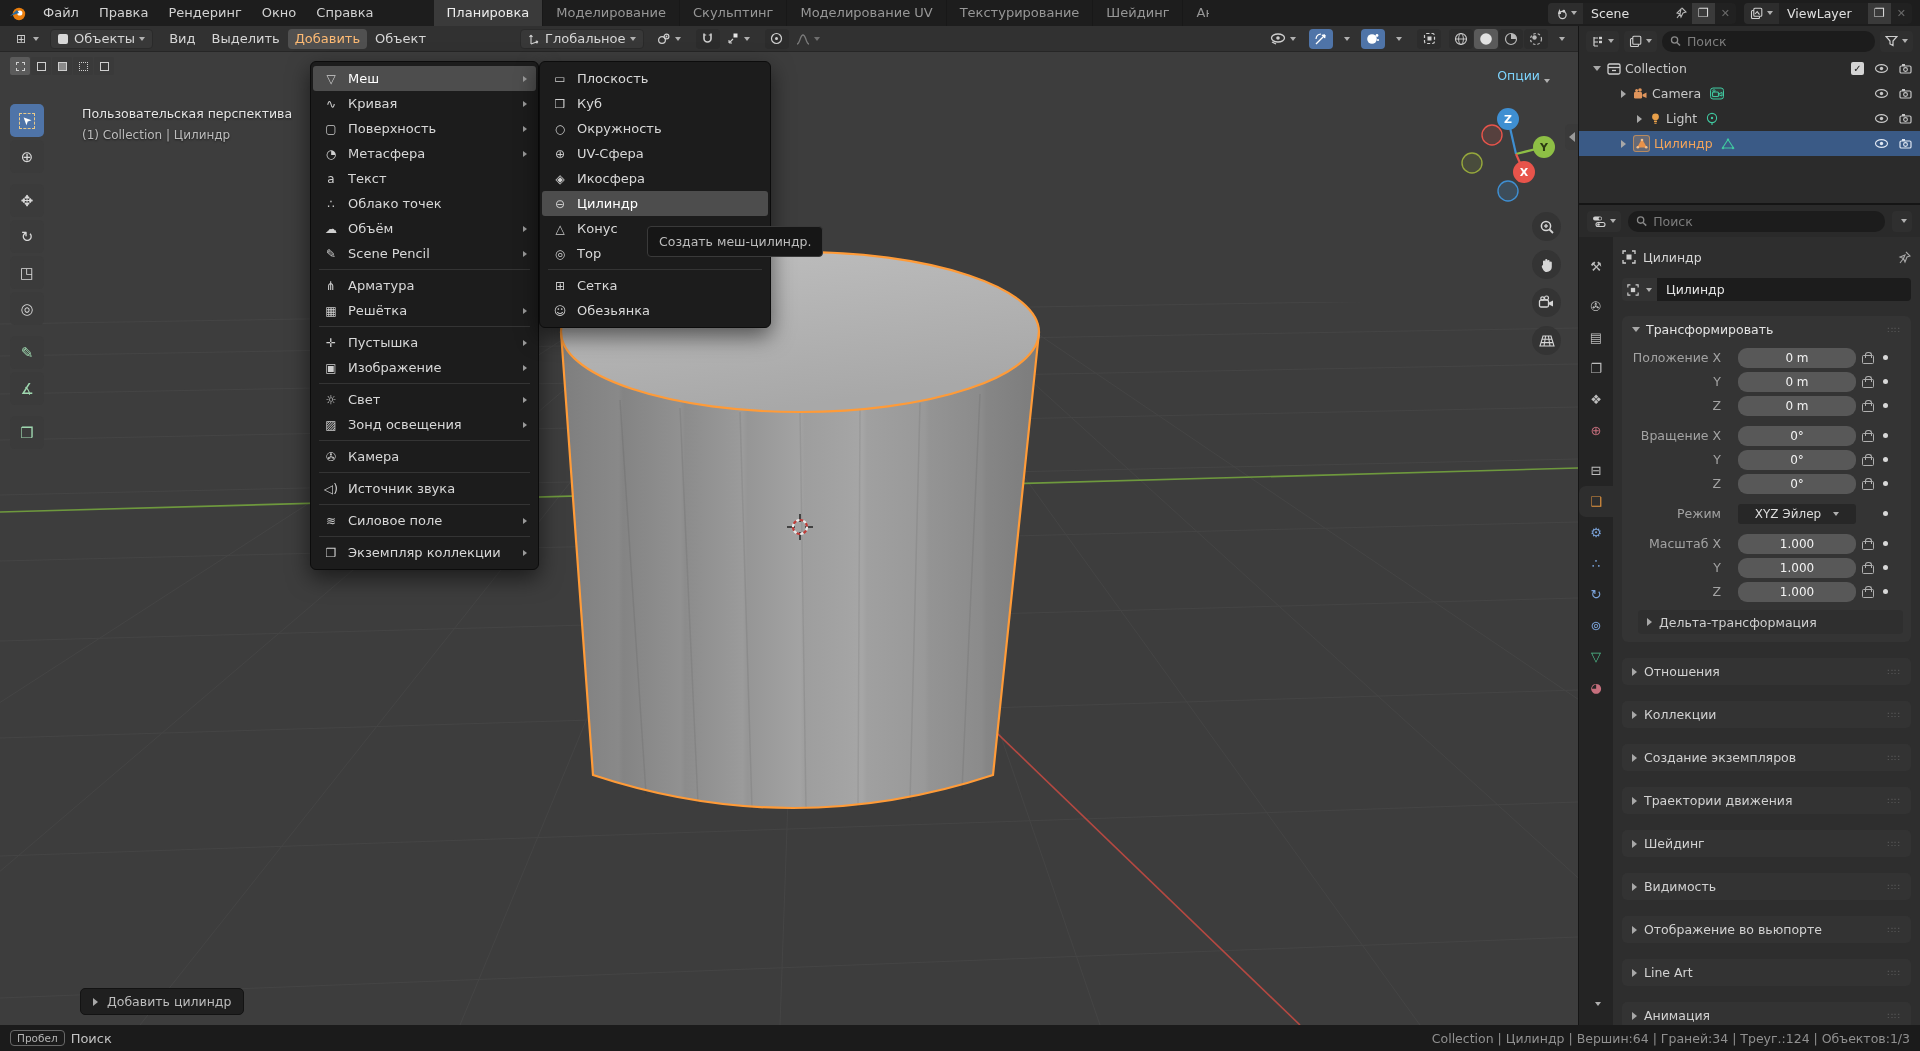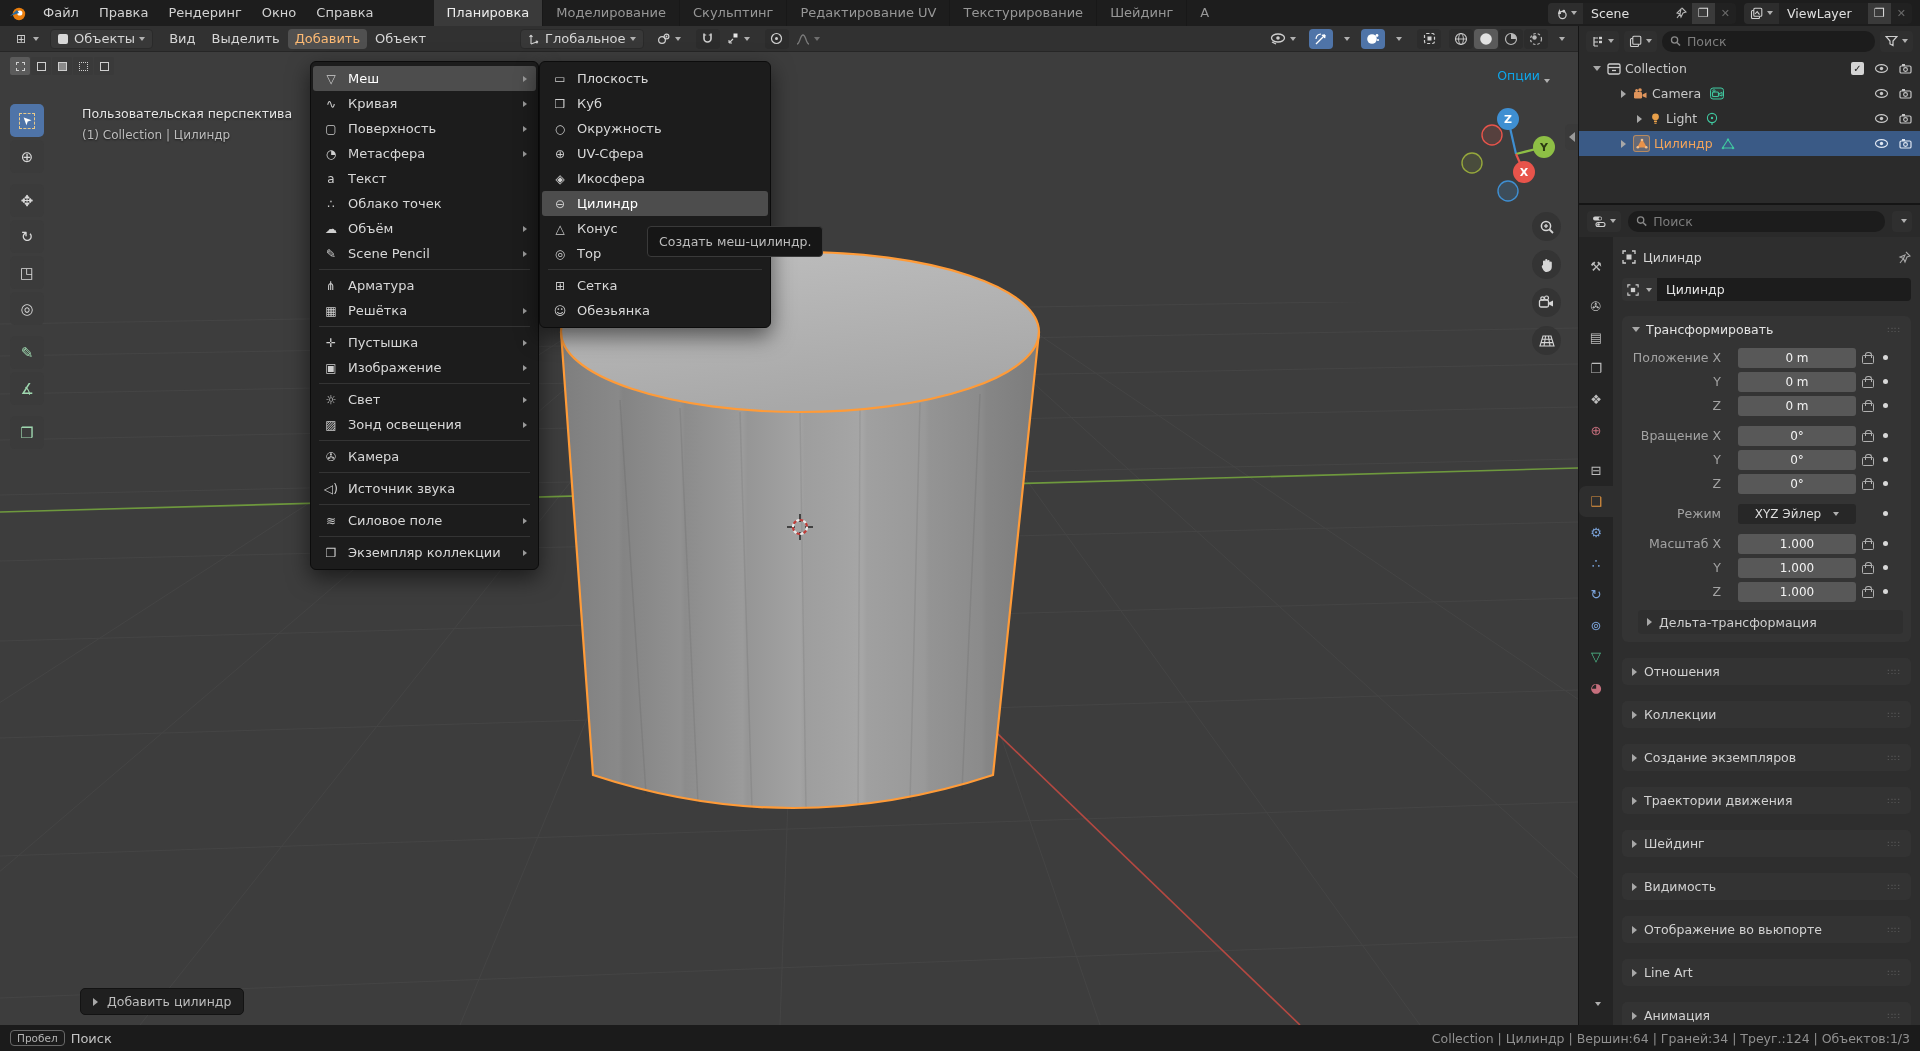--- a/index.html
+++ b/index.html
@@ -41,21 +41,21 @@
   .togglebtn{display:flex;align-items:center;justify-content:center;width:24px;height:20px;border-radius:4px;margin-left:1px}
   .togglebtn.on{background:#4f74a8}
   .togglebtn.grp{background:#2c2c2c}
   .togglebtn.sel{background:#5a5a5a}
 
   .canvas{position:absolute;left:0;top:26px;width:1578px;height:973px}
 
   .vtext{position:absolute;left:82px;top:80px;z-index:10;text-shadow:0 1px 2px rgba(0,0,0,.6)}
   .vtext .l1{font-size:12.5px;color:#e6e6e6}
   .vtext .l2{font-size:12px;color:#bdbdbd;margin-top:7px}
-  .optbtn{position:absolute;right:28px;top:42px;z-index:10;color:#0ea5e9;font-size:12.5px;display:flex;align-items:flex-end}
+  .optbtn{position:absolute;right:28px;top:42px;z-index:10;color:#7dd3fc;font-size:12.5px;display:flex;align-items:flex-end}
 
   
   .smodes{position:absolute;left:10px;top:31px;display:flex;gap:1px;z-index:10}
   .smode{width:20px;height:18px;background:#3a3a3a;display:flex;align-items:center;justify-content:center;border-radius:2px}
   .smode.on{background:#5b5b5b}
   .smode i{display:block;width:9px;height:9px;border:1px dashed #cfcfcf}
   .smode.v2 i{border-style:solid}
   .smode.v3 i{border-style:solid;background:#8a8a8a}
   .smode.v4 i{border-style:dotted}
   .smode.v5 i{border-style:double}
@@ -122,21 +122,21 @@
   .namerow{display:flex;height:23px;margin-top:9px;border-radius:4px;overflow:hidden}
   .namerow .dseg{display:flex;align-items:center;background:#333;padding:0 5px;gap:3px}
   .namerow input{flex:1;background:#1c1c1c;border:none;outline:none;color:#e4e4e4;font-size:12.5px;padding:0 9px;font-family:inherit}
   .panel{margin-top:15px;background:#343434;border-radius:6px;padding-bottom:8px}
   .panelhead{display:flex;align-items:center;height:27px;padding:0 10px;color:#e2e2e2;font-size:12.5px}
   .dots{margin-left:auto;color:#5e5e5e;font-size:9px;letter-spacing:1px}
   .tbody{padding:4px 8px 0 4px}
   .trow{display:flex;align-items:center;height:21px;margin-bottom:3px}
   .trow.gap{margin-top:9px}
   .tlabel{width:112px;text-align:right;padding-right:17px;color:#a3a3a3;font-size:12.5px;white-space:nowrap}
-  .tfield{width:118px;height:20px;background:#585858;border-radius:3px;color:#f2f2f2;font-size:12px;text-align:center;line-height:20px}
+  .tfield{width:118px;height:20px;background:#585858;border-radius:9px;color:#f2f2f2;font-size:12px;text-align:center;line-height:20px}
   .tdrop{width:118px;height:20px;background:#272727;border-radius:3px;color:#dcdcdc;font-size:12px;display:flex;align-items:center;justify-content:center;gap:8px}
   .lockw{width:22px;display:flex;justify-content:center}
   .lock{position:relative;width:10px;height:12px}
   .lock:before{content:"";position:absolute;top:0;left:3px;width:5px;height:5px;border:1px solid #b0b0b0;border-bottom:none;border-radius:3px 3px 0 0}
   .lock:after{content:"";position:absolute;bottom:0;left:0;width:10px;height:7px;border:1px solid #b0b0b0;border-radius:1.5px}
   .kdot{width:14px;display:flex;justify-content:center}
   .kdot i{width:5px;height:5px;border-radius:50%;background:#d8d8d8}
   .subpanel{margin:8px 8px 0 16px;background:#2f2f2f;border-radius:4px;height:24px;display:flex;align-items:center;padding:0 9px;color:#cfcfcf;font-size:12.5px}
   .psec{margin-top:16px;height:27px;background:#333;border-radius:5px;display:flex;align-items:center;padding:0 10px;color:#d2d2d2;font-size:12.5px}
 
@@ -157,21 +157,21 @@
   </svg>
   <span class="tmenu">Файл</span>
   <span class="tmenu">Правка</span>
   <span class="tmenu">Рендеринг</span>
   <span class="tmenu">Окно</span>
   <span class="tmenu">Справка</span>
   <div class="tabs">
     <span class="tab active">Планировка</span>
     <span class="tab">Моделирование</span>
     <span class="tab">Скульптинг</span>
-    <span class="tab">Редактирование UV</span>
+    <span class="tab">Моделирование UV</span>
     <span class="tab">Текстурирование</span>
     <span class="tab">Шейдинг</span>
     <span class="tab">Анимация</span>
 
   </div>
   <div class="tb-right">
     <div class="widget" style="width:188px">
       <span class="wseg icon">
         <svg width="13" height="13" viewBox="0 0 13 13">
             <circle cx="8.5" cy="8" r="3.6" fill="none" stroke="#cfcfcf" stroke-width="1.2"></circle>

